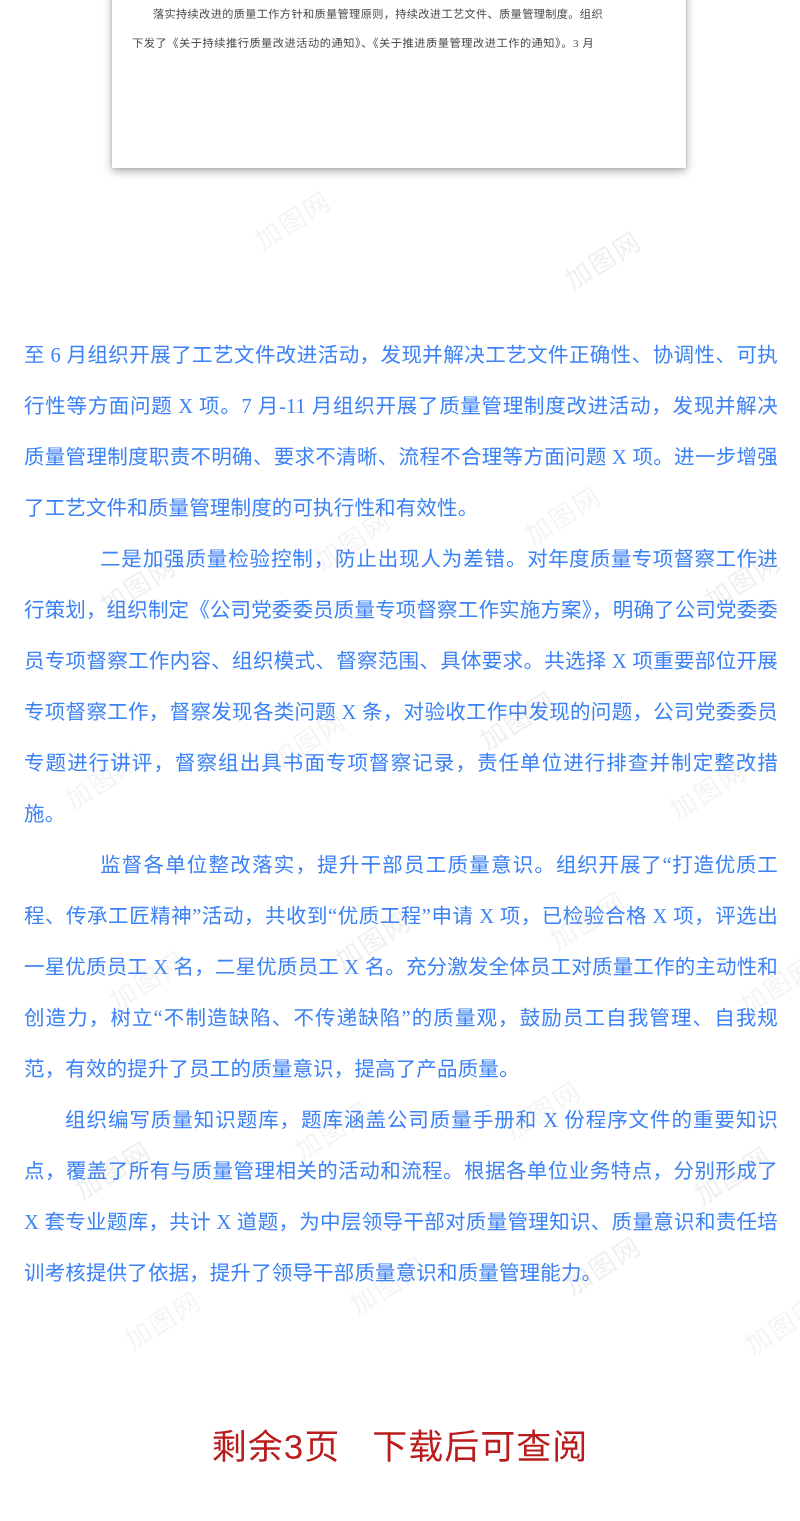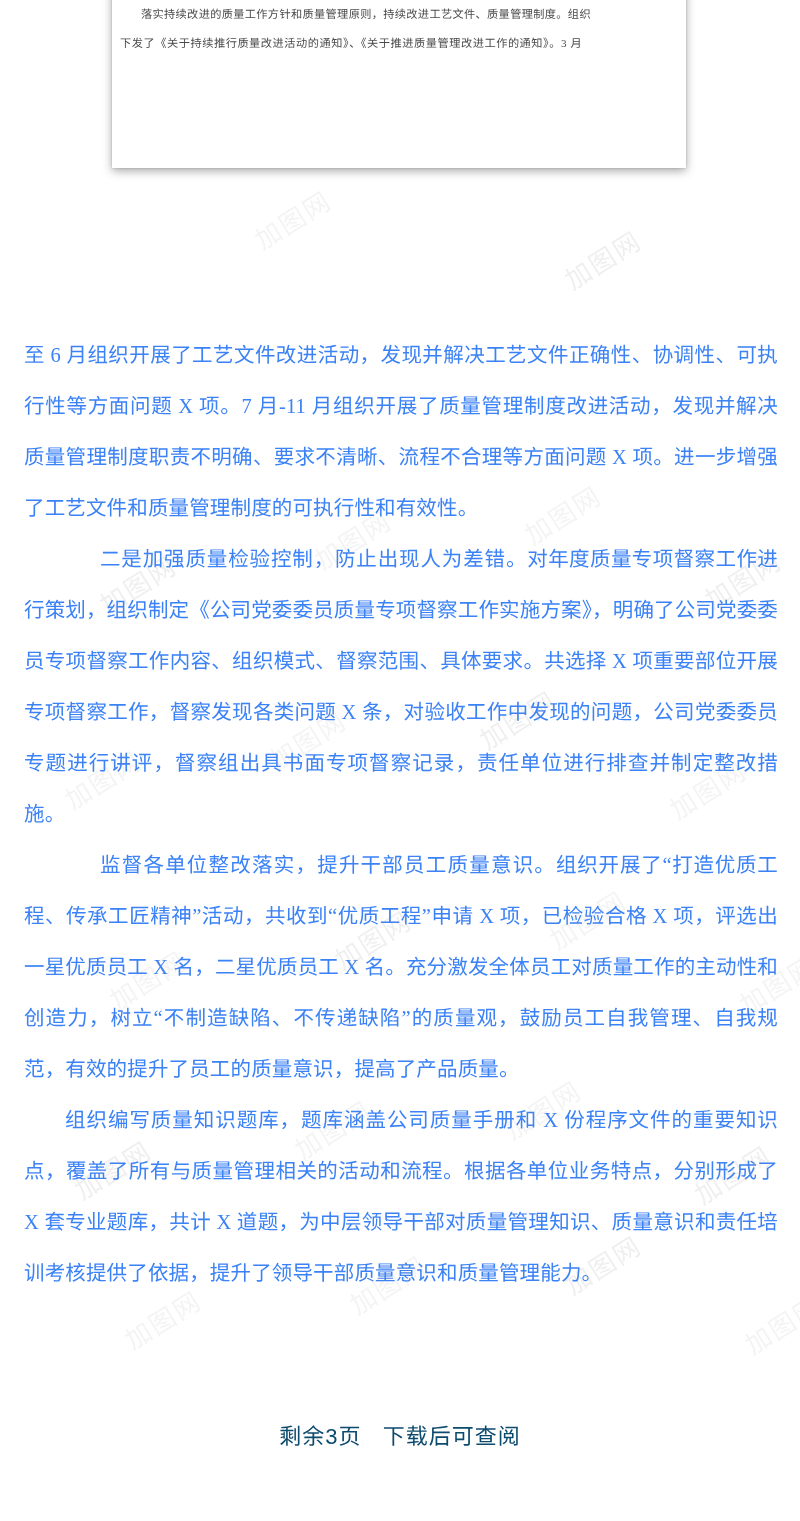--- a/index.html
+++ b/index.html
@@ -28,21 +28,21 @@
     background: #ffffff;
     box-shadow: 0 3px 9px rgba(0,0,0,0.34), 0 0 2px rgba(0,0,0,0.18);
     box-sizing: border-box;
     overflow: hidden;
   }
   #page-card-top .card-inner {
     position: absolute;
     left: 0;
     top: 60px;
     width: 582px;
-    padding: 0 6px;
+    padding: 0 18px;
     box-sizing: border-box;
   }
   .card-line {
     font-size: 11.2px;
     line-height: 29px;
     letter-spacing: 0.35px;
     color: #4a4a4a;
     white-space: nowrap;
     text-align: justify;
   }
@@ -74,22 +74,22 @@
   }
 
   
   #footer-notice {
     position: absolute;
     left: 0;
     top: 1418px;
     width: 800px;
     text-align: center;
     font-family: "Liberation Sans", "DejaVu Sans", sans-serif;
-    font-size: 22px;
-    color: #0c4a6e;
+    font-size: 35px;
+    color: #b91c1c;
     letter-spacing: 1px;
     white-space: pre;
     user-select: none;
   }
 
   
   #watermark-layer {
     position: absolute;
     left: 0; top: 0;
     width: 800px; height: 1521px;

